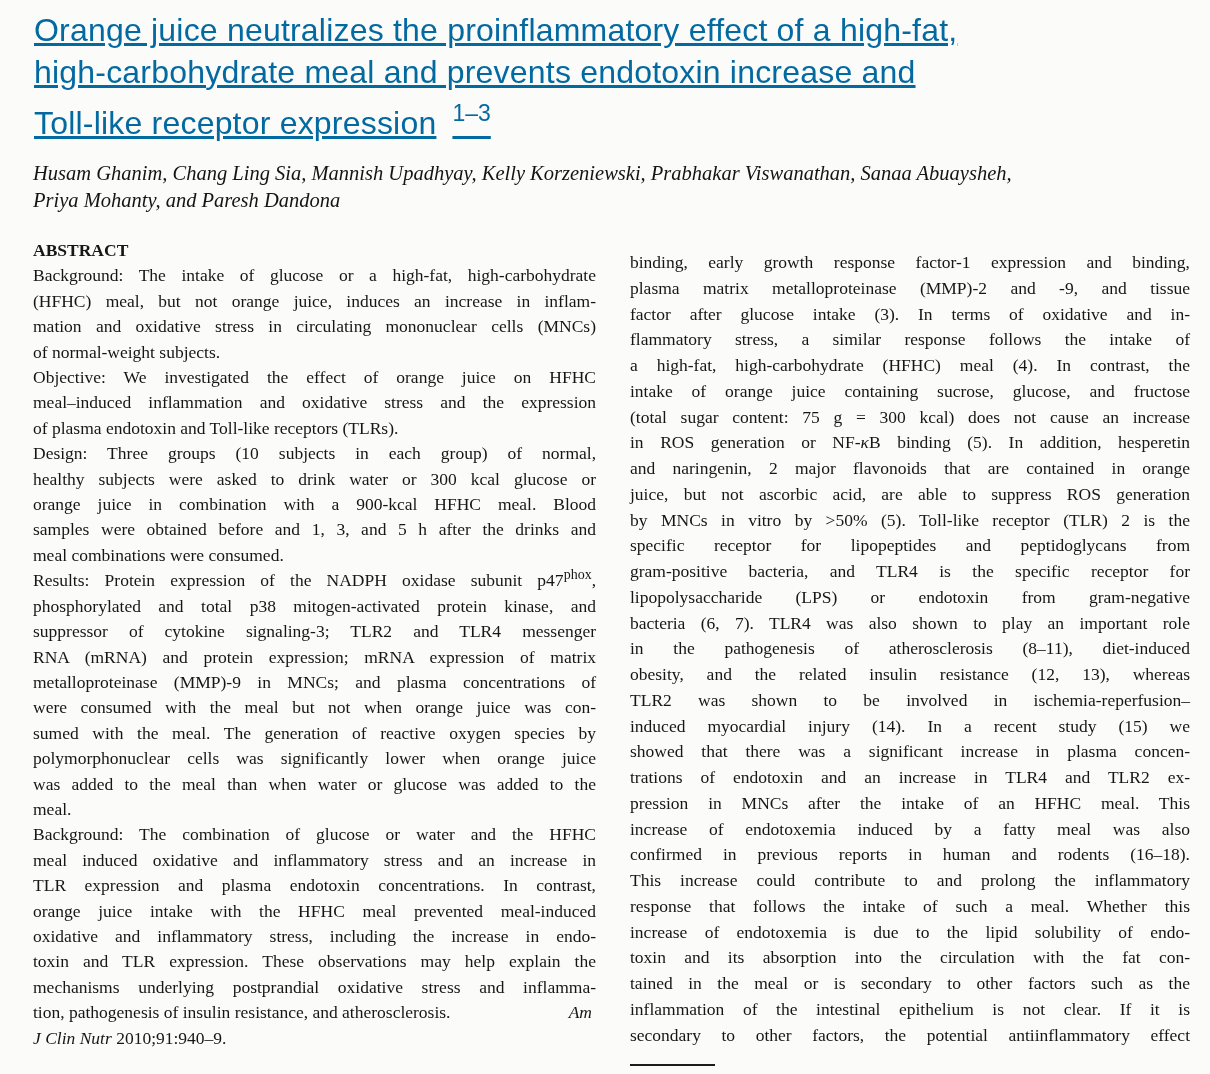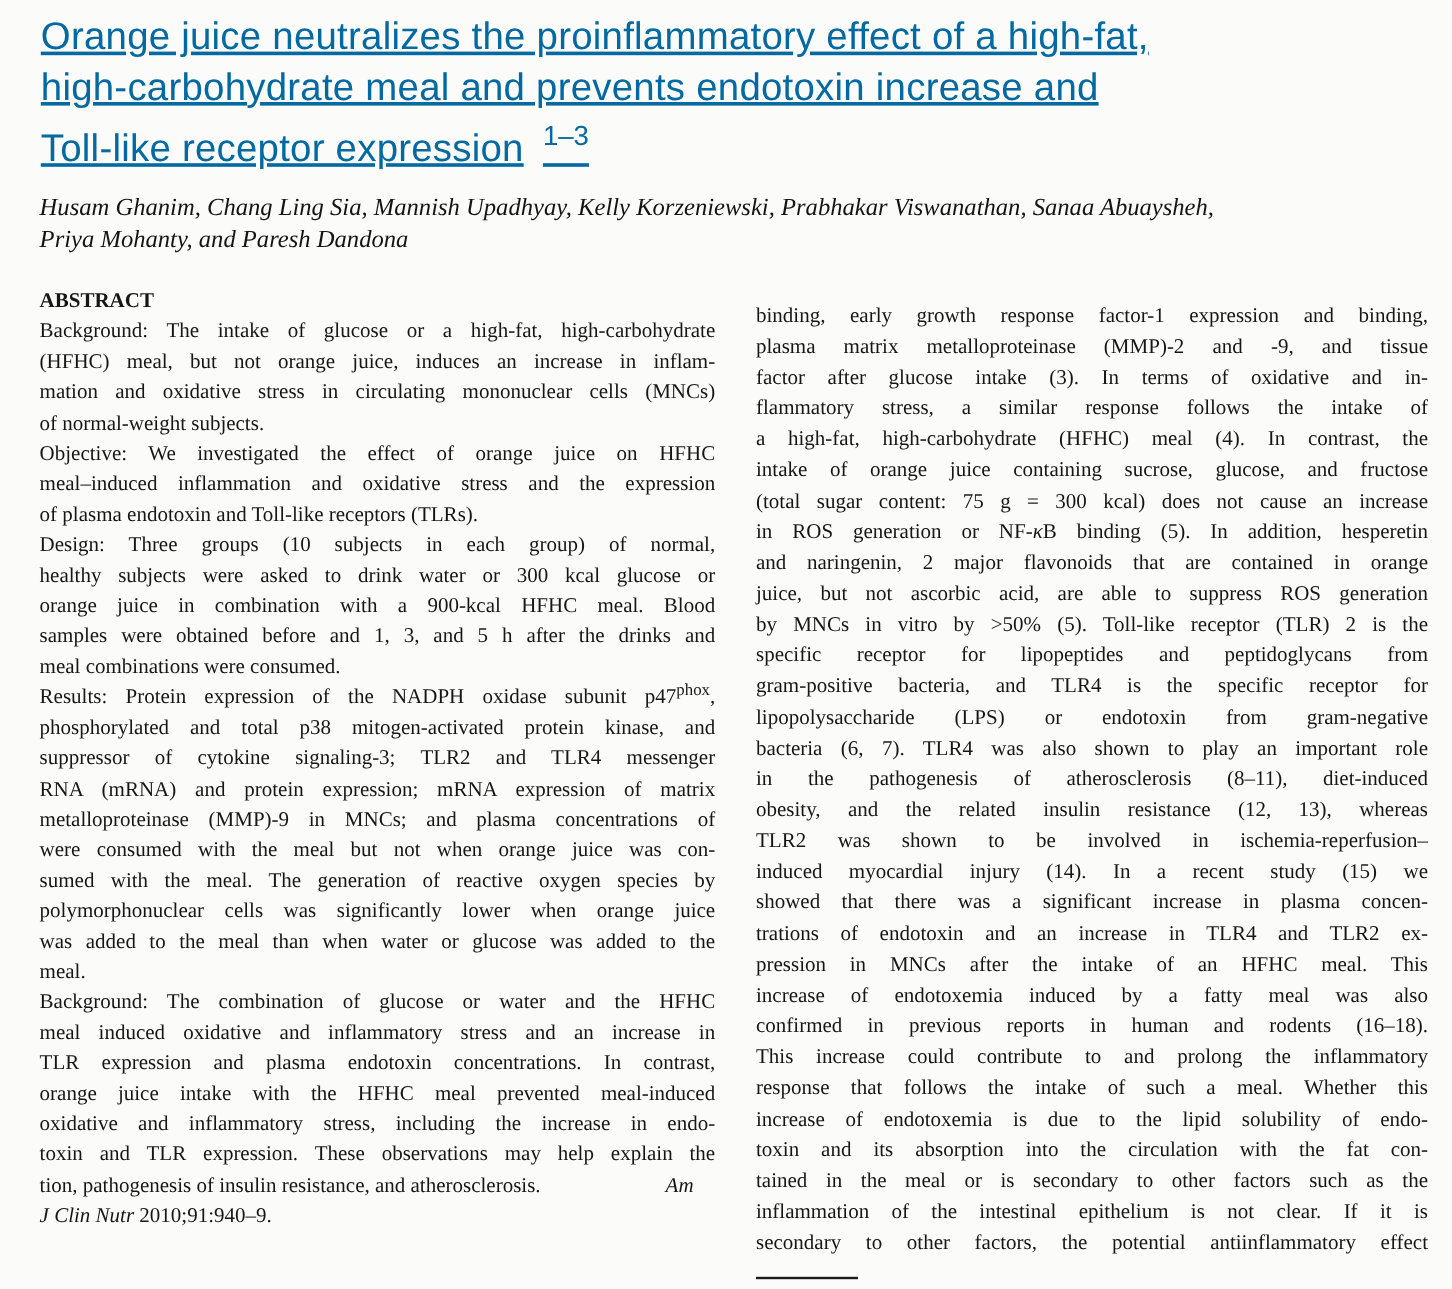--- a/index.html
+++ b/index.html
@@ -27,21 +27,21 @@
   .col-right{left:630px;width:560px;line-height:25.75px;margin-top:12px;}
   .abstract-heading{font-weight:bold;}
   .para{margin:0;}
   .ln{position:relative;white-space:normal;}
   .ln.j{text-align:justify;text-align-last:justify;text-justify:inter-word;}
   .ln.l{text-align:left;text-align-last:left;}
   .sg-n{}
   .sg-b{font-weight:normal;}
   .sg-i{font-style:italic;}
   .sg-p{font-size:14px;vertical-align:7px;line-height:0;}
-  .sg-r{font-style:italic;position:absolute;right:18px;}
+  .sg-r{font-style:italic;position:absolute;right:4px;}
   
   .footnote-rule{
     position:absolute;left:630px;top:1064px;width:85px;height:2px;background:#1c1c1c;
   }
 </style>
 </head>
 <body>
 
 <div class="title">
   <div class="title-line">Orange juice neutralizes the proinflammatory effect of a high-fat,</div>
@@ -86,20 +86,21 @@
       <div class="ln j"><span class="sg-n">was added to the meal than when water or glucose was added to the</span></div>
       <div class="ln l"><span class="sg-n">meal.</span></div>
     </div>
   <div class="para">
       <div class="ln j"><span class="sg-b">Background:</span><span class="sg-n"> The combination of glucose or water and the HFHC</span></div>
       <div class="ln j"><span class="sg-n">meal induced oxidative and inflammatory stress and an increase in</span></div>
       <div class="ln j"><span class="sg-n">TLR expression and plasma endotoxin concentrations. In contrast,</span></div>
       <div class="ln j"><span class="sg-n">orange juice intake with the HFHC meal prevented meal-induced</span></div>
       <div class="ln j"><span class="sg-n">oxidative and inflammatory stress, including the increase in endo-</span></div>
       <div class="ln j"><span class="sg-n">toxin and TLR expression. These observations may help explain the</span></div>
+      <div class="ln j"><span class="sg-n">mechanisms underlying postprandial oxidative stress and inflamma-</span></div>
       <div class="ln l"><span class="sg-n">tion, pathogenesis of insulin resistance, and atherosclerosis.</span><span class="sg-r">Am</span></div>
       <div class="ln l"><span class="sg-i">J Clin Nutr</span><span class="sg-n"> 2010;91:940–9.</span></div>
     </div>
 </div>
 
 <div class="col col-right">
     <div class="ln j"><span class="sg-n">binding, early growth response factor-1 expression and binding,</span></div>
     <div class="ln j"><span class="sg-n">plasma matrix metalloproteinase (MMP)-2 and -9, and tissue</span></div>
     <div class="ln j"><span class="sg-n">factor after glucose intake (3). In terms of oxidative and in-</span></div>
     <div class="ln j"><span class="sg-n">flammatory stress, a similar response follows the intake of</span></div>

